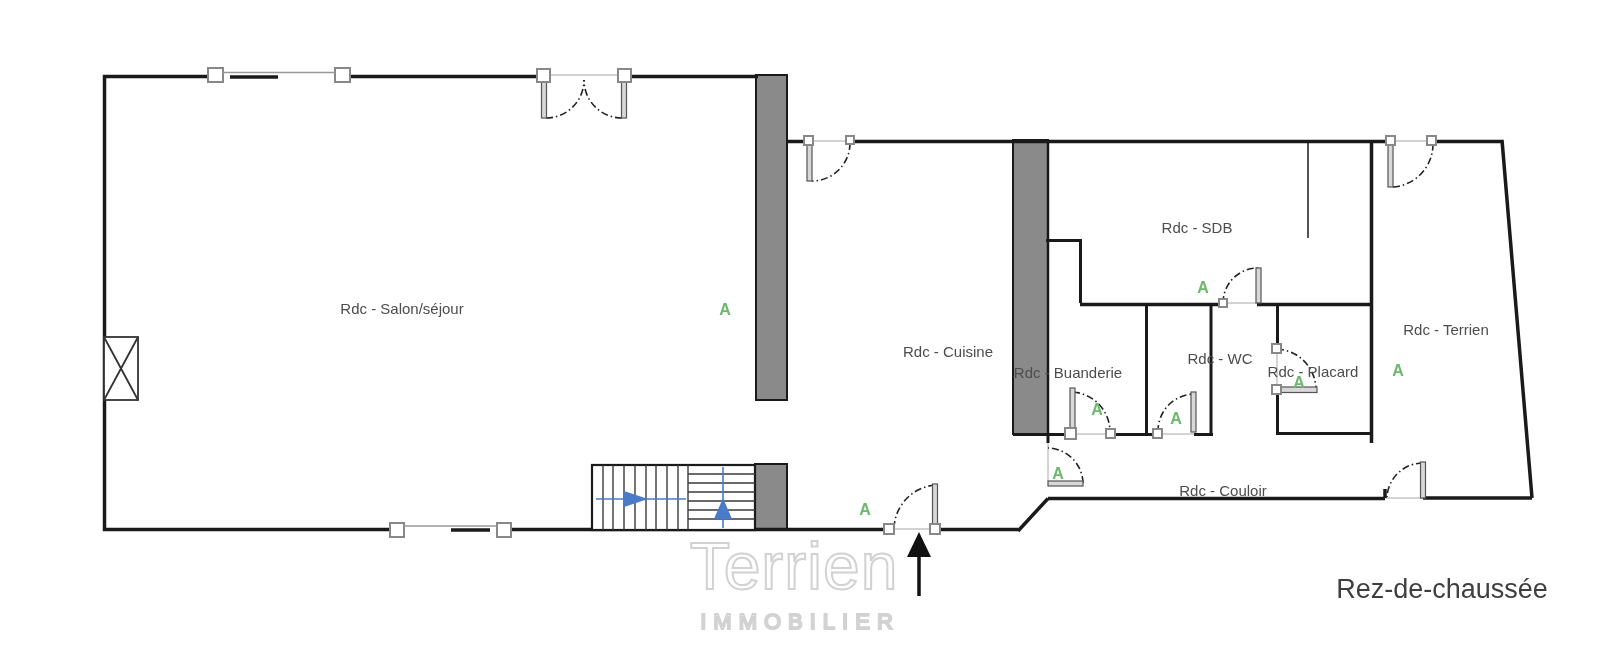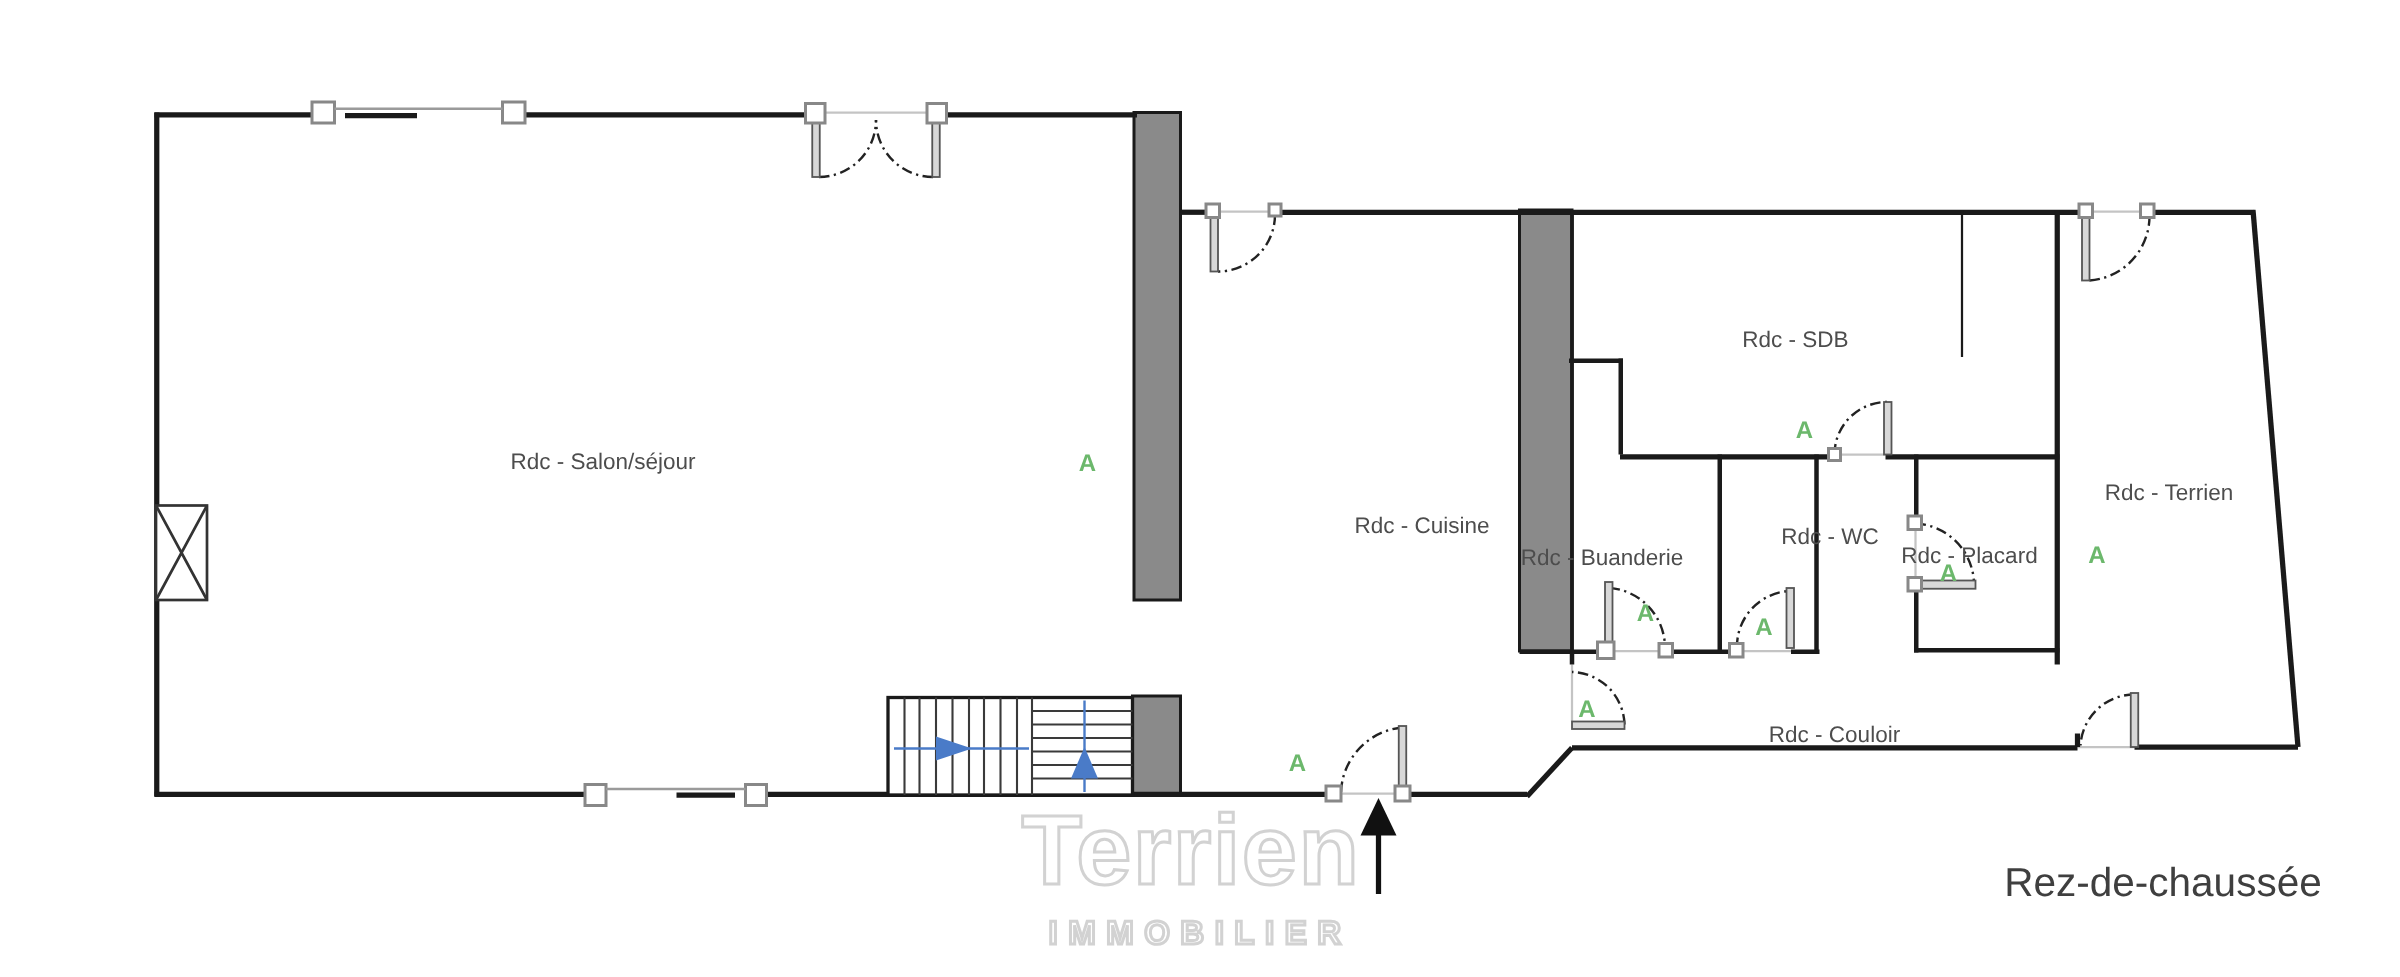--- a/index.html
+++ b/index.html
@@ -21,21 +21,21 @@
   .floor-label{
     position:absolute;transform:translate(-50%,-50%);
     color:#3f3f3f;font-size:27px;white-space:nowrap;z-index:1;
   }
   .wm{
     position:absolute;transform:translate(-50%,-50%);
     z-index:2;white-space:nowrap;
     color:rgba(255,255,255,0.78);
     -webkit-text-stroke:2px #d2d2d2;
     text-stroke:2px #d2d2d2;
-    font-weight:bold;
+    font-weight:normal;
   }
   .wm1{font-size:66px;letter-spacing:1px;}
   .wm2{font-size:22px;letter-spacing:7px;}
 </style>
 </head>
 <body>
 
 <div id="plan">
 
   <svg id="linework" width="1600" height="651" viewBox="0 0 1600 651">

